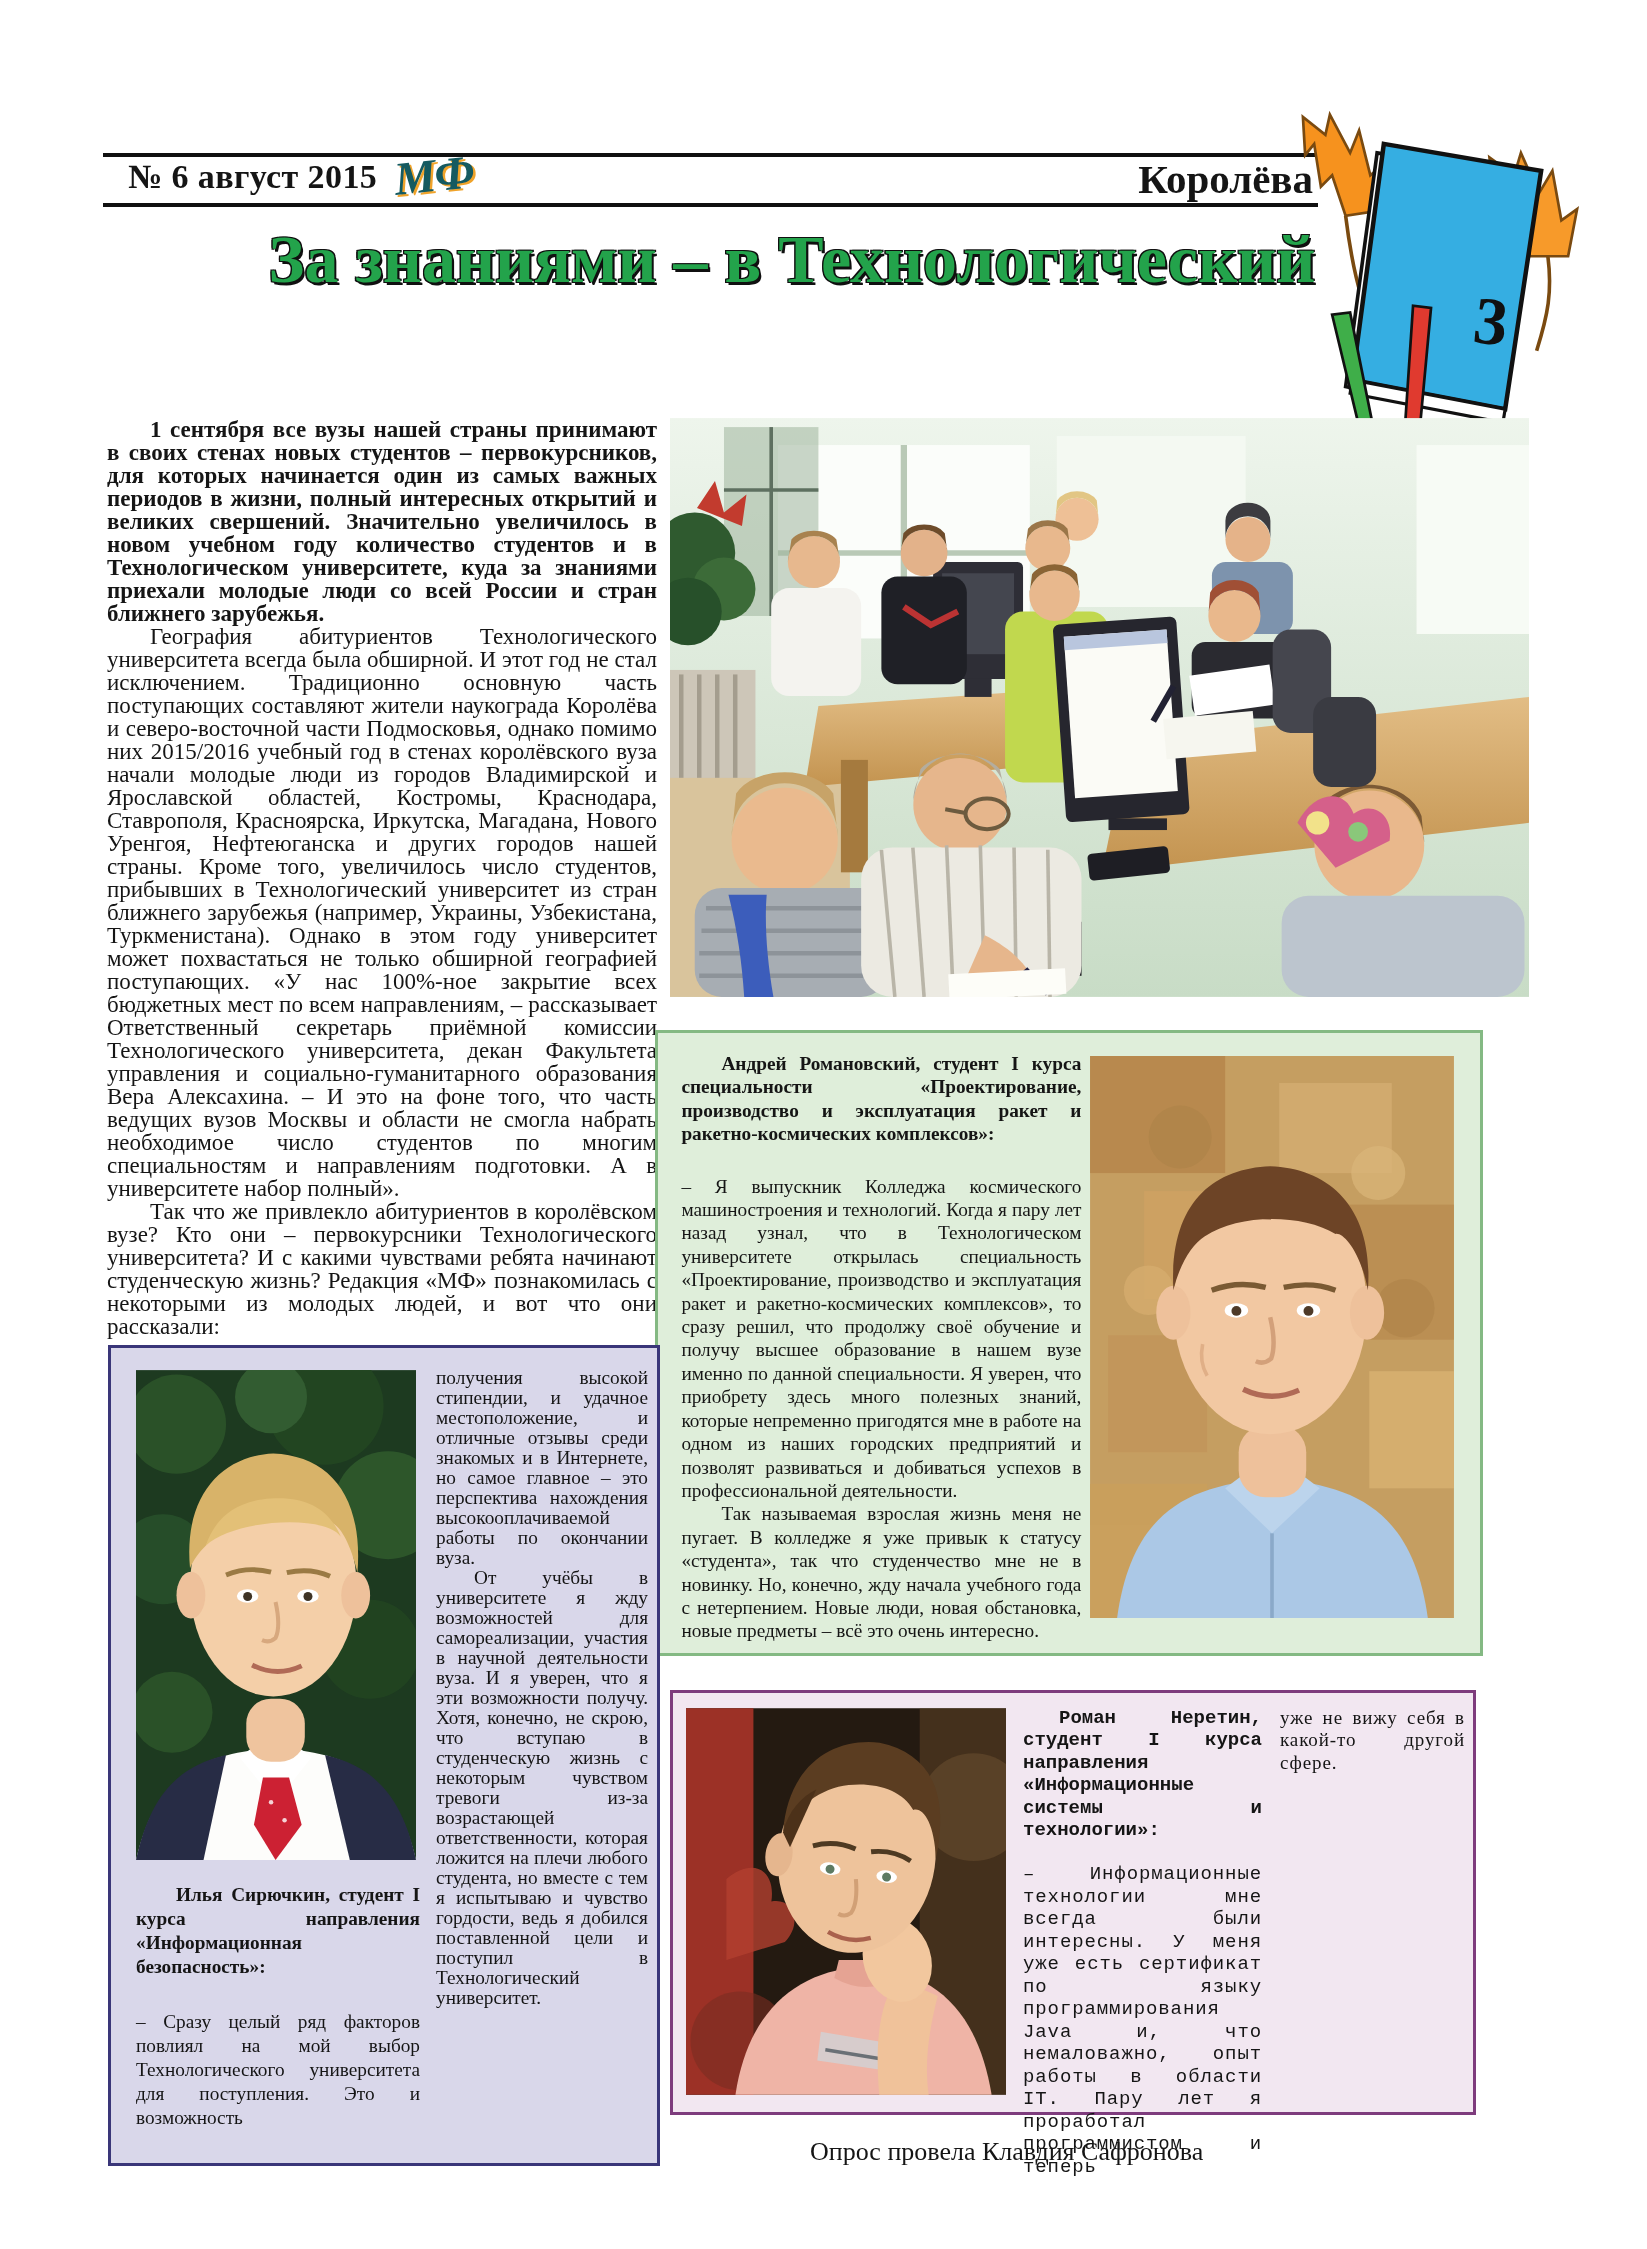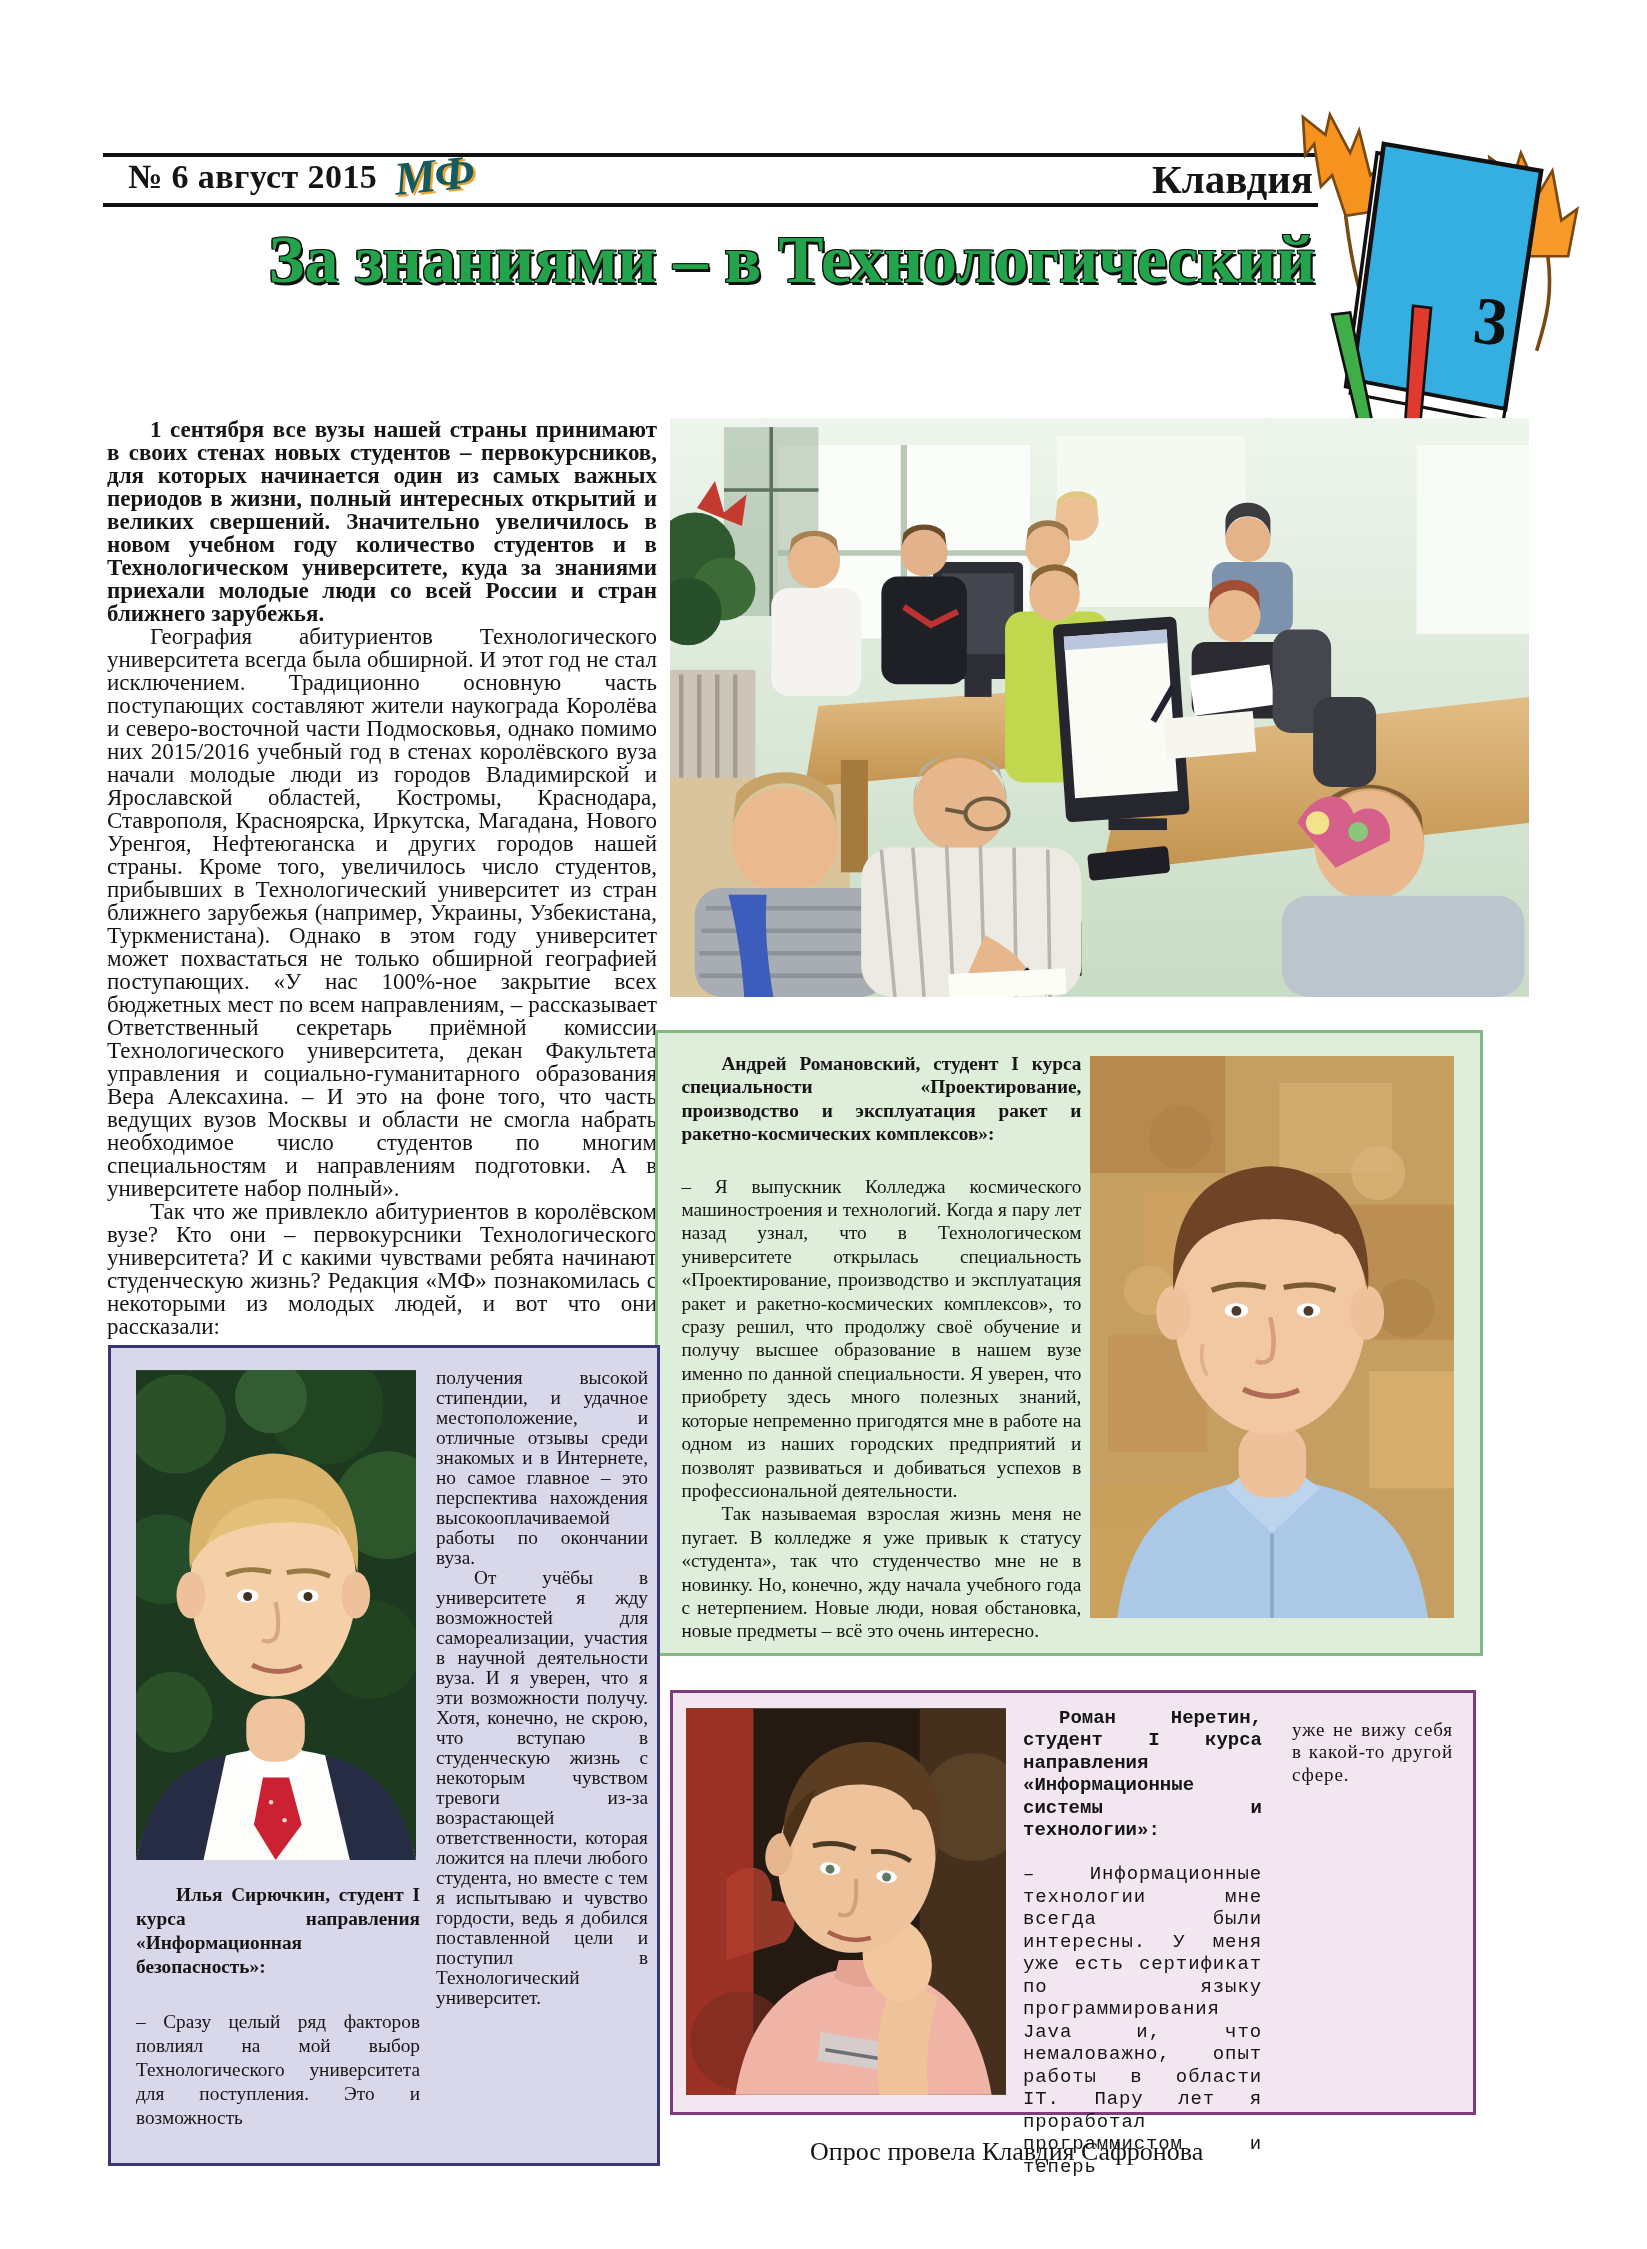--- a/index.html
+++ b/index.html
@@ -41,35 +41,35 @@
   #ilya-right p.p2{text-indent:38px;}
   #pink-box{position:absolute;left:670px;top:1690px;width:806px;height:425px;background:var(--pink_box_bg);
     border:3.6px solid var(--pink_box_border);box-sizing:border-box;}
   #photo-roman{position:absolute;left:12.6px;top:15.3px;width:320px;height:387px;}
   #roman-mid{position:absolute;left:350px;top:13.5px;width:239px;font-size:19px;line-height:22.5px;
     text-align:justify;letter-spacing:0.9px;font-family:Liberation Mono, monospace;}
   #roman-mid .hdr{font-weight:bold;text-indent:36px;margin:0 0 21.6px 0;letter-spacing:0;}
   #roman-mid p{margin:0;}
   #roman-right{position:absolute;left:607px;top:13.5px;width:185px;font-size:19px;line-height:22.5px;
     text-align:justify;letter-spacing:0.9px;}
-  #roman-right p{margin:12px;}
+  #roman-right p{margin:0;}
   #roman-right p.p2{text-indent:36px;}
   #credit{position:absolute;left:810px;top:2137px;width:688px;font-size:26px;font-weight:normal;}
   svg{display:block;}
 </style>
 </head>
 <body>
 
 <div id="page">
 
   <div class="rule" style="left:103px;top:153px;width:1215px;"></div>
   <div class="rule" style="left:103px;top:203px;width:1215px;"></div>
   <div id="issue">№ 6 август 2015</div>
   <div id="logo">МФ</div>
-  <div id="section">Клавдия</div>
+  <div id="section">Королёва</div>
 
   <div style="position:absolute;left:1278px;top:63px;width:342px;height:427px;">
     <svg width="342" height="427" viewBox="0 0 760 950">
 
       <g>
         <path d="M150 340 L120 250 L95 275 L80 180 L60 205 L55 120 L105 160 L115 115 L160 200 L180 150 L205 250 L235 225 L215 330 Z" fill="#f6921e" stroke="#7a4a10" stroke-width="6"></path>
         <path d="M150 340 C160 420 170 470 185 520" stroke="#7a4a10" stroke-width="8" fill="none"></path>
       </g>
       <g>
         <path d="M560 430 L540 330 L510 360 L505 260 L480 290 L470 210 L525 250 L540 200 L580 290 L610 240 L630 350 L665 325 L645 430 Z" fill="#f79a2a" stroke="#7a4a10" stroke-width="6"></path>

